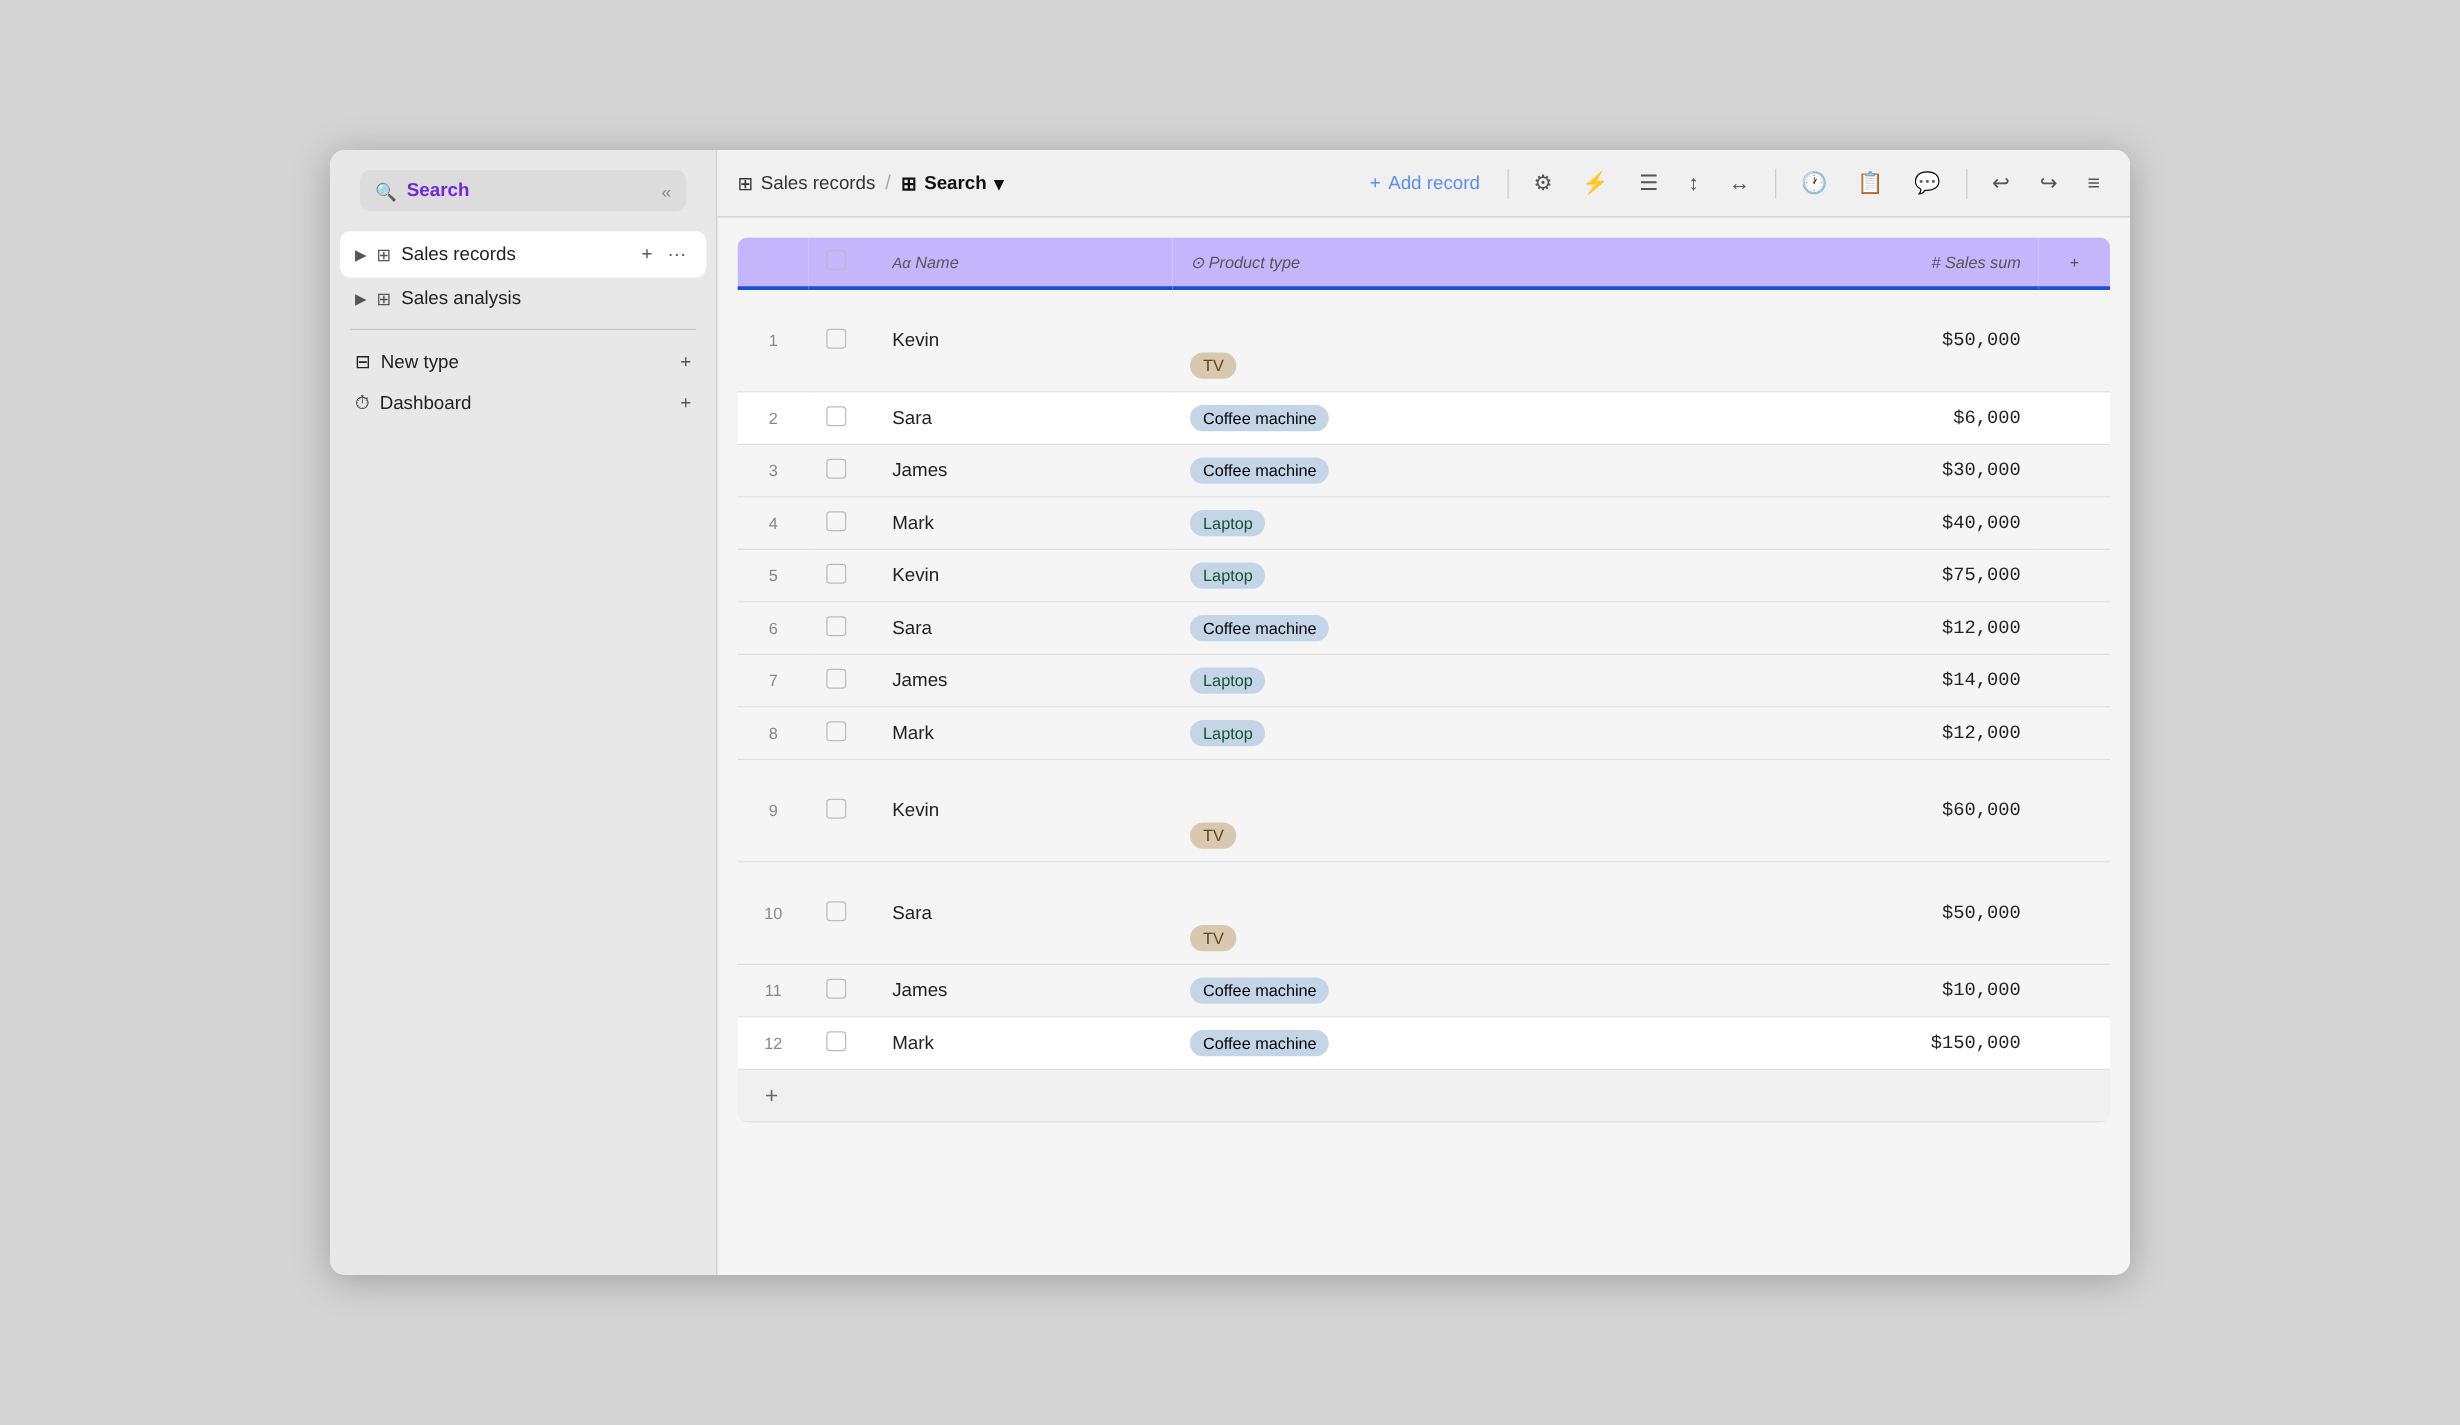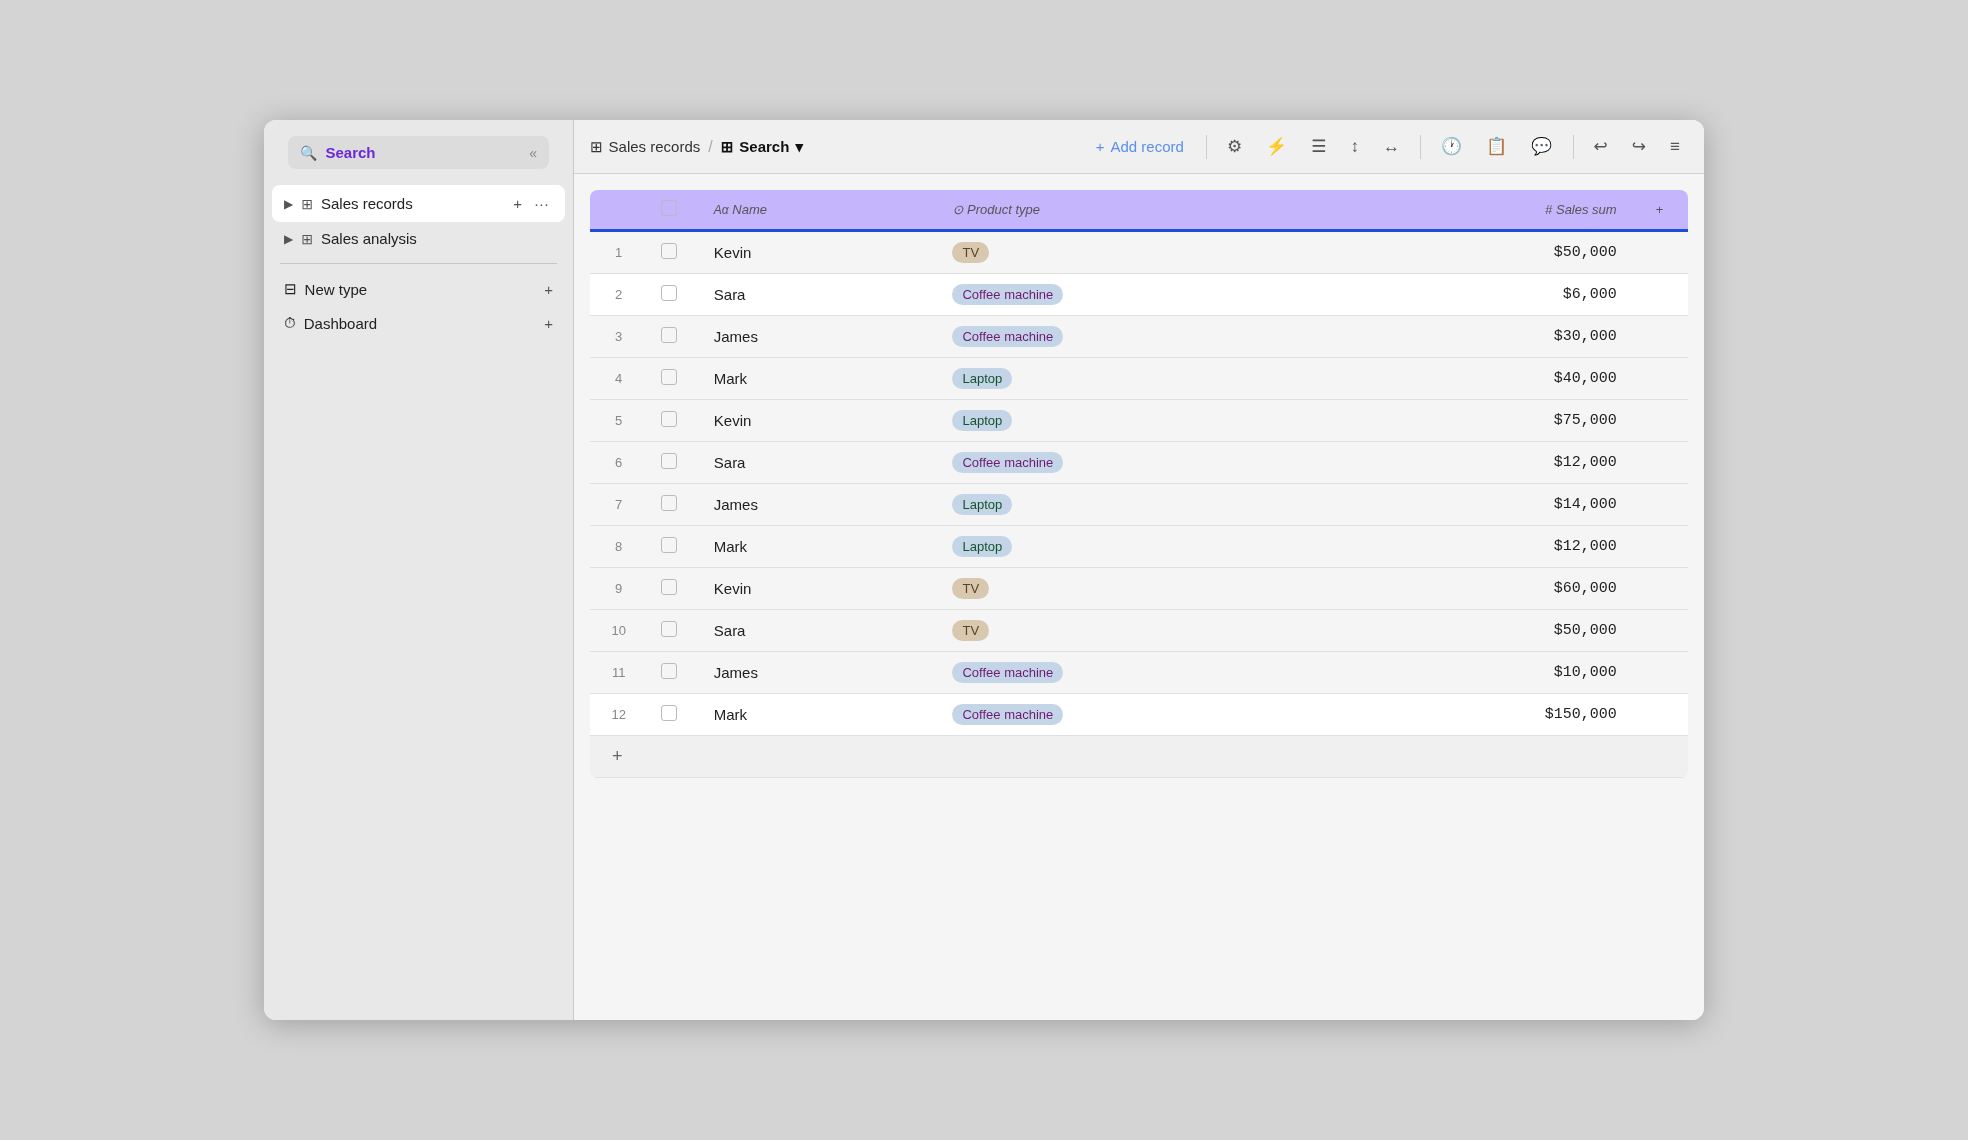--- a/index.html
+++ b/index.html
@@ -269,24 +269,25 @@
     .badge {
       display: inline-block;
       padding: 3px 10px;
       border-radius: 12px;
       font-size: 13px;
       font-weight: 500;
     }
     .badge-tv {
       background: #d9c8b0;
       color: #5a4520;
+      margin-top: 40px;
     }
     .badge-coffee {
       background: #c5d5e8;
-      color: #701a75;
+      color: #000000;
       text-align: right;
     }
     .badge-laptop {
       background: #c5d5e8;
       color: #14532d;
     }
     .add-row-btn {
       background: transparent;
       border: none;
       color: #666;

